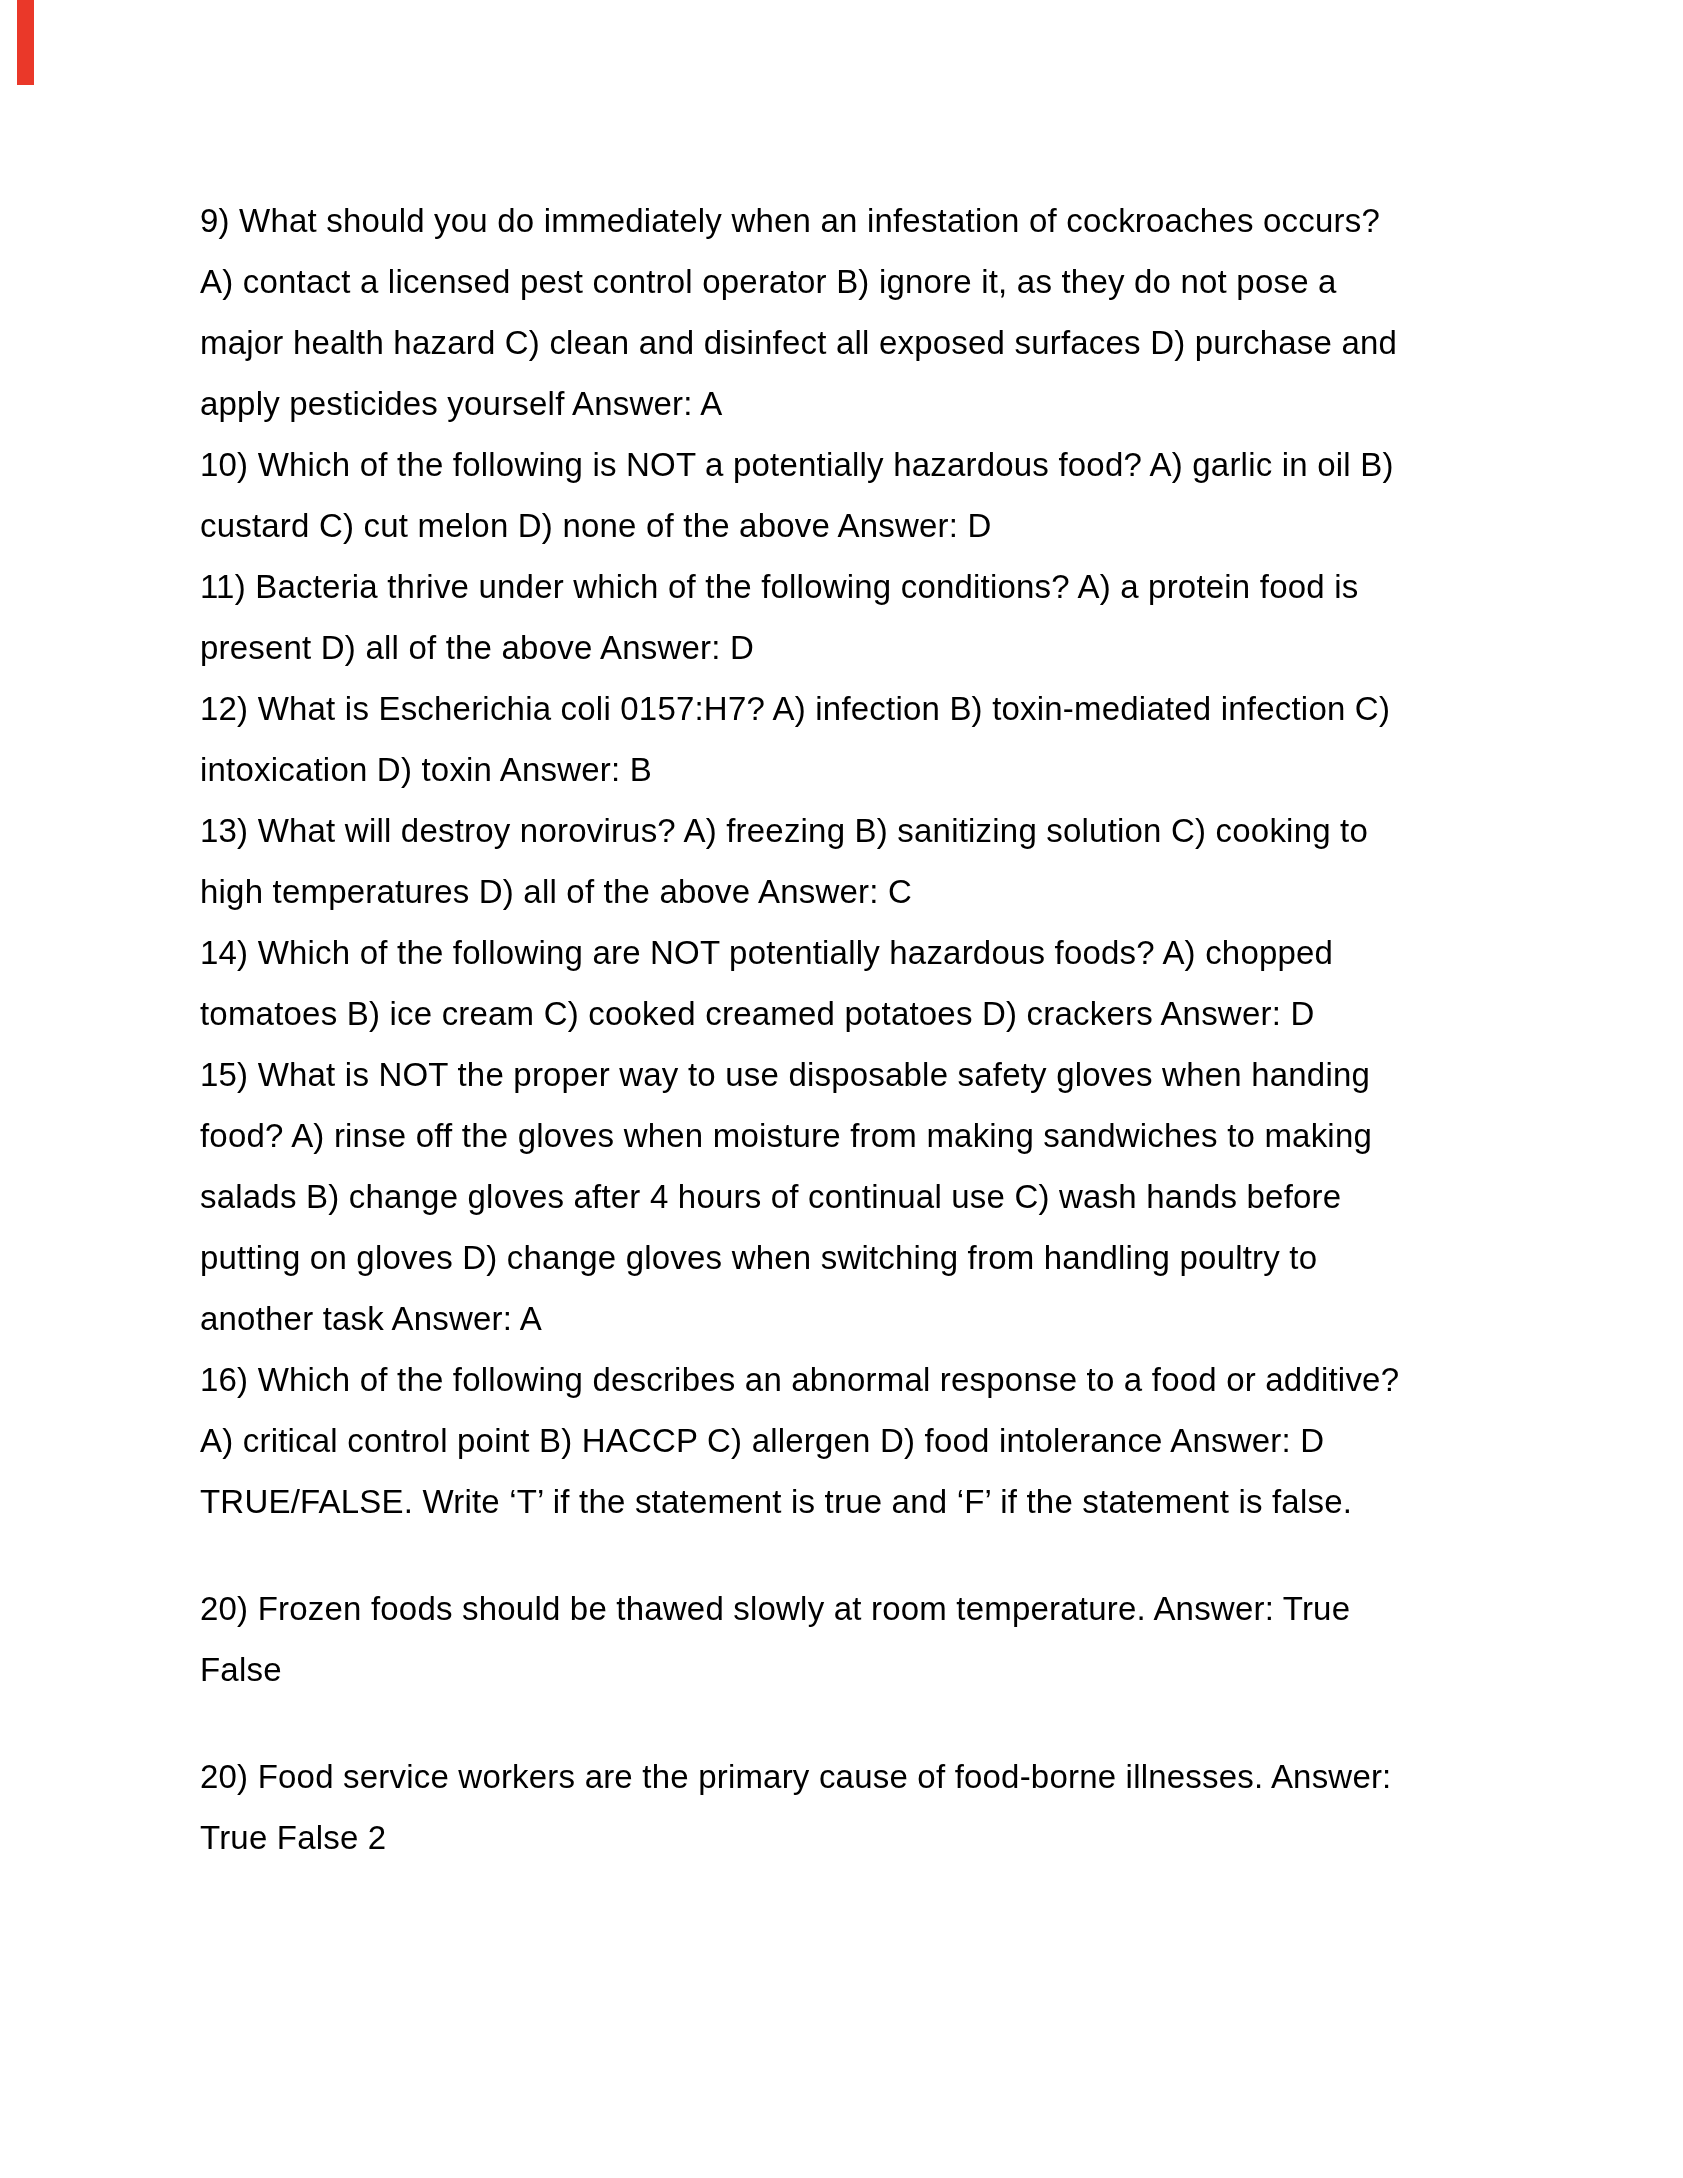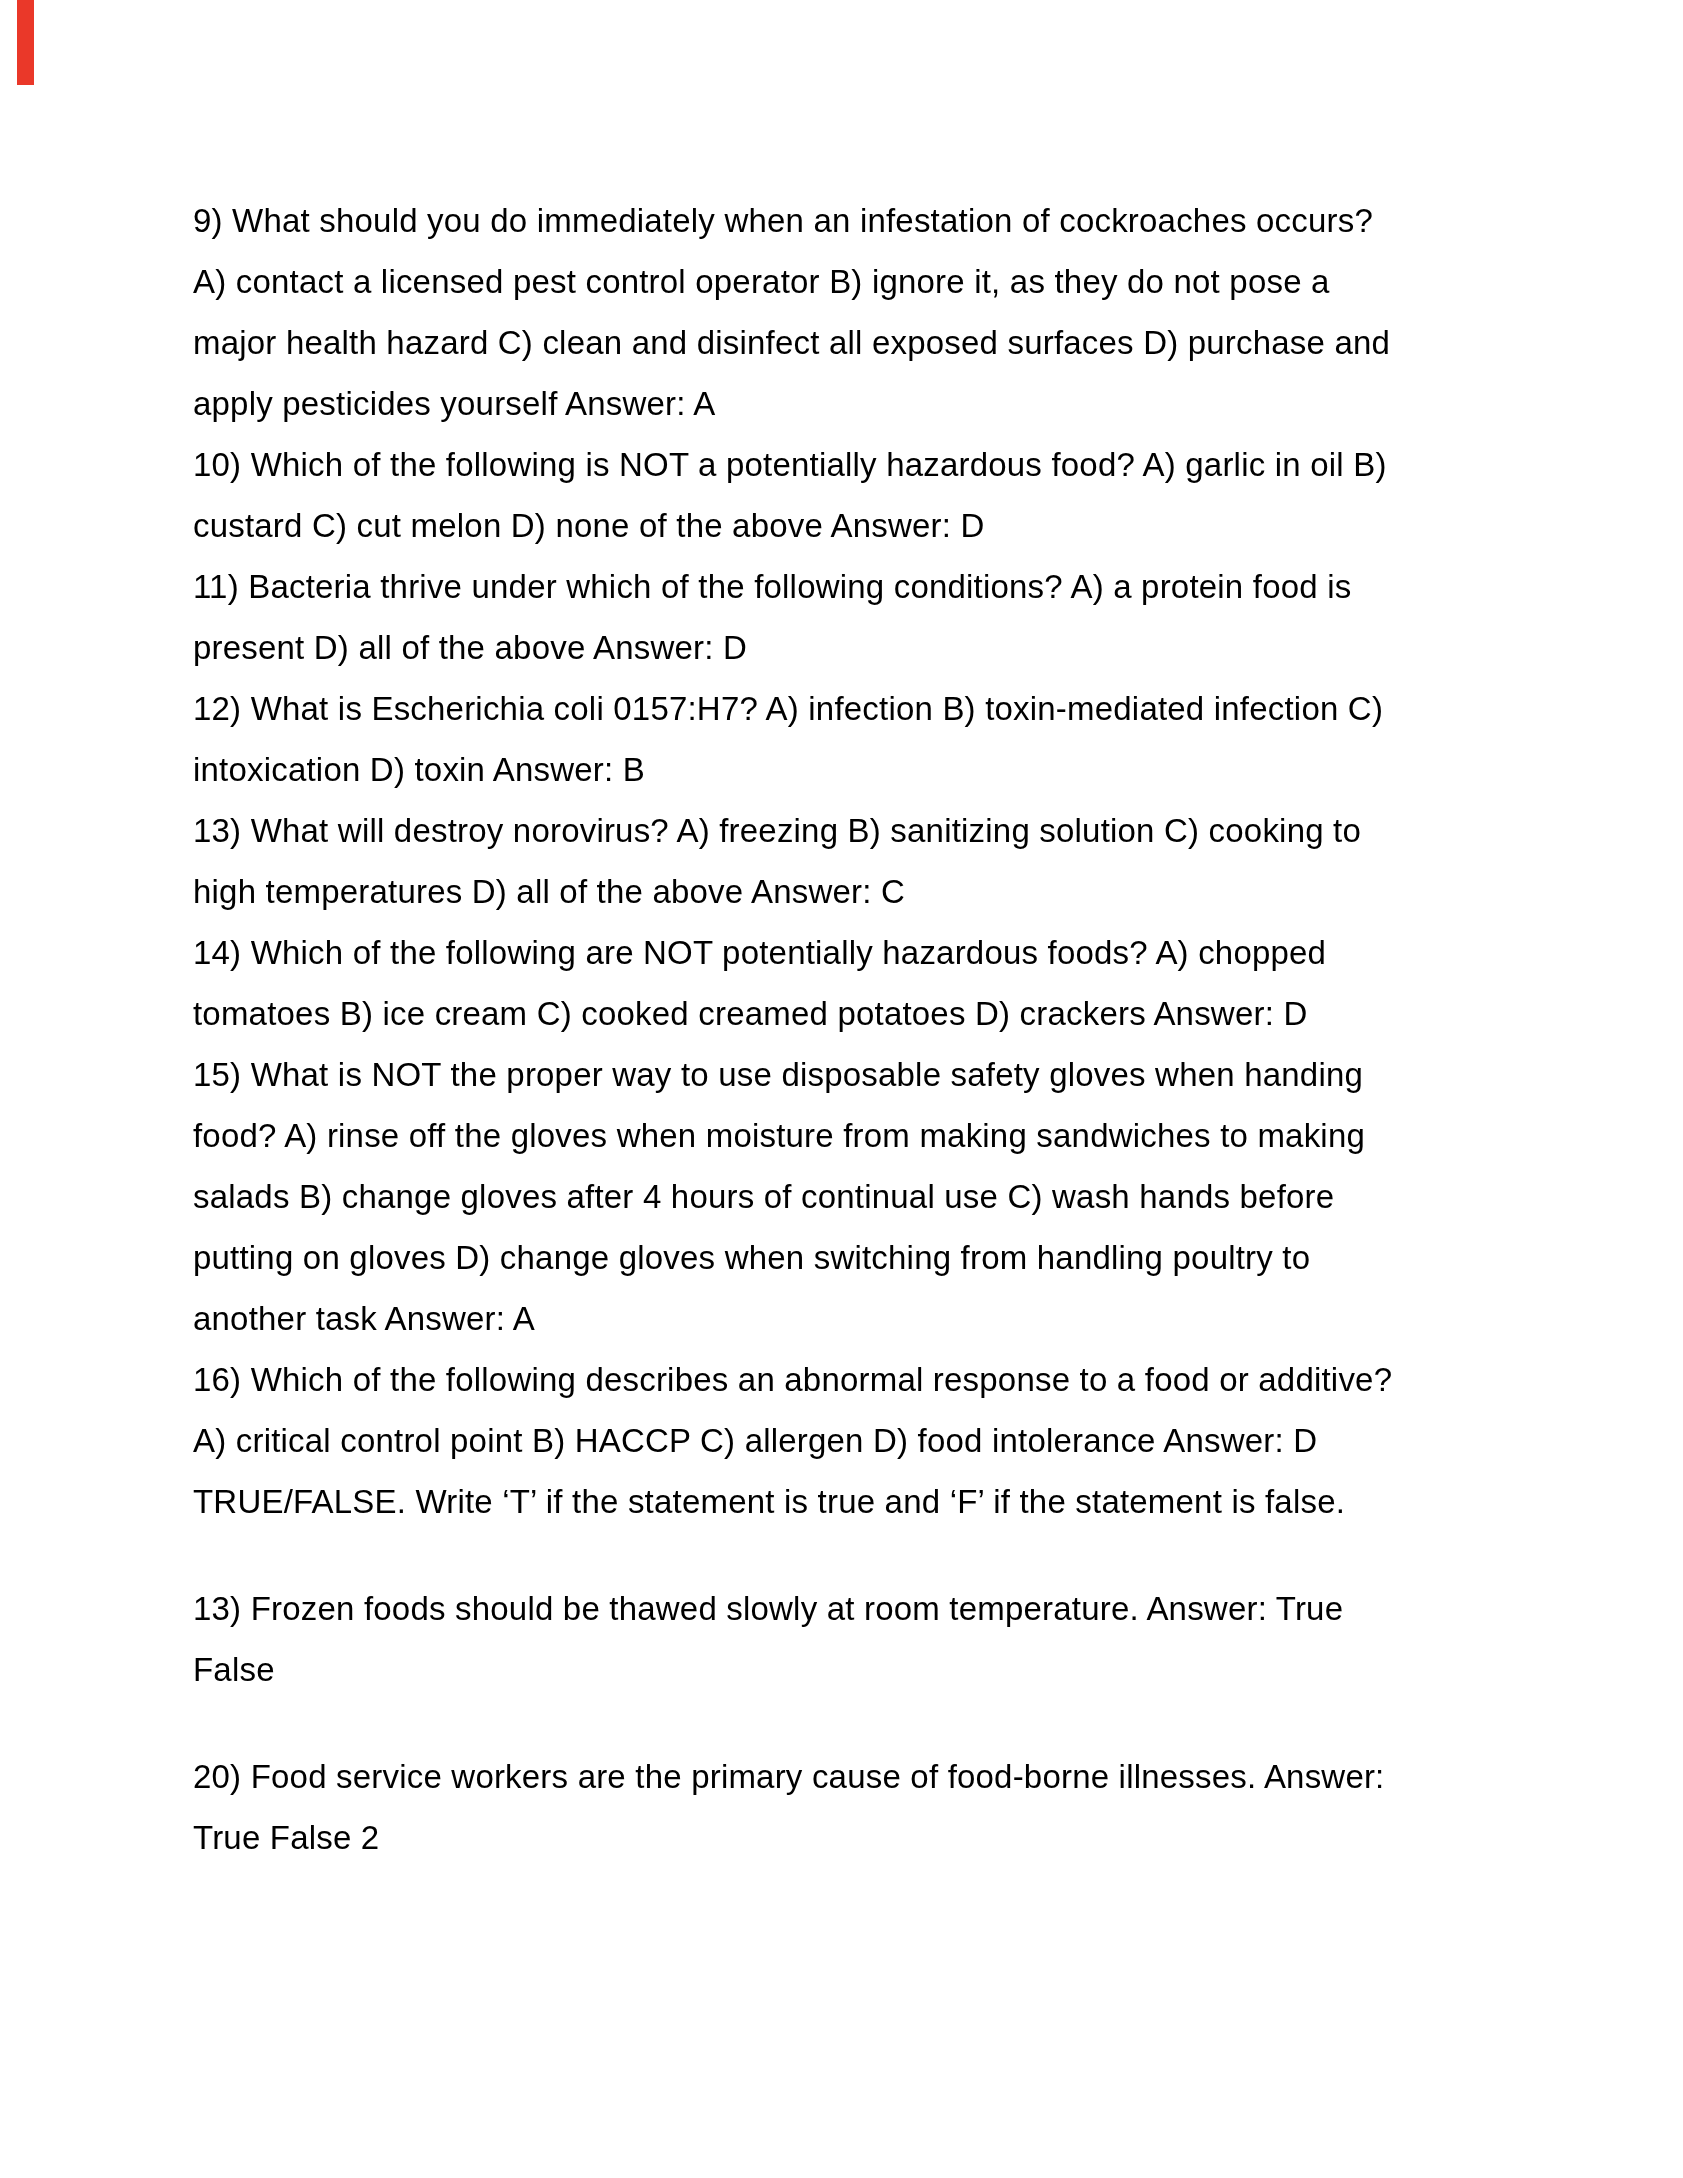--- a/index.html
+++ b/index.html
@@ -18,21 +18,21 @@
   .marker {
     position: absolute;
     left: 17px;
     top: 0px;
     width: 17px;
     height: 85px;
     background: #ea3829;
   }
   .doc {
     position: absolute;
-    left: 193px;
+    left: 200px;
     top: 190px;
     width: 1307px;
     color: #000000;
     font-size: 33px;
     font-weight: 400;
     letter-spacing: 0.2px;
   }
   .line {
     height: 61px;
     line-height: 61px;
@@ -65,20 +65,20 @@
     <div class="line">tomatoes B) ice cream C) cooked creamed potatoes D) crackers Answer: D</div>
     <div class="line">15) What is NOT the proper way to use disposable safety gloves when handing</div>
     <div class="line">food? A) rinse off the gloves when moisture from making sandwiches to making</div>
     <div class="line">salads B) change gloves after 4 hours of continual use C) wash hands before</div>
     <div class="line">putting on gloves D) change gloves when switching from handling poultry to</div>
     <div class="line">another task Answer: A</div>
     <div class="line">16) Which of the following describes an abnormal response to a food or additive?</div>
     <div class="line">A) critical control point B) HACCP C) allergen D) food intolerance Answer: D</div>
     <div class="line">TRUE/FALSE. Write ‘T’ if the statement is true and ‘F’ if the statement is false.</div>
     <div class="line blank"></div>
-    <div class="line">13) Frozen foods should be thawed slowly at room temperature. Answer: True</div>
+    <div class="line">20) Frozen foods should be thawed slowly at room temperature. Answer: True</div>
     <div class="line">False</div>
     <div class="line blank"></div>
     <div class="line">20) Food service workers are the primary cause of food-borne illnesses. Answer:</div>
     <div class="line">True False 2</div>
   </div>
 </div>
 
 
 </body></html>

